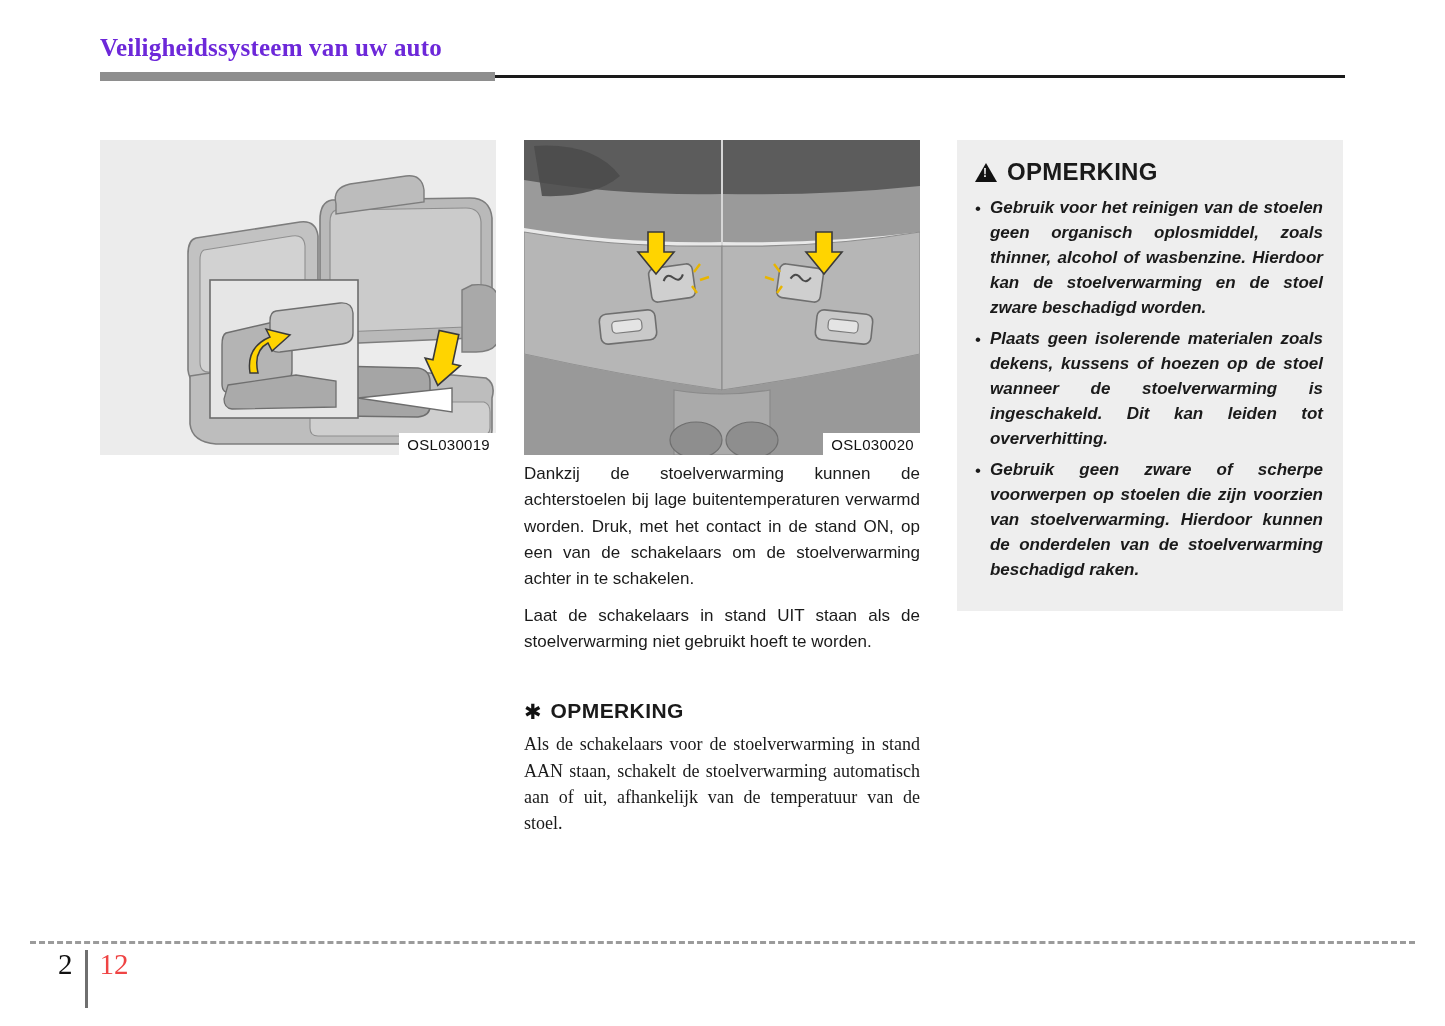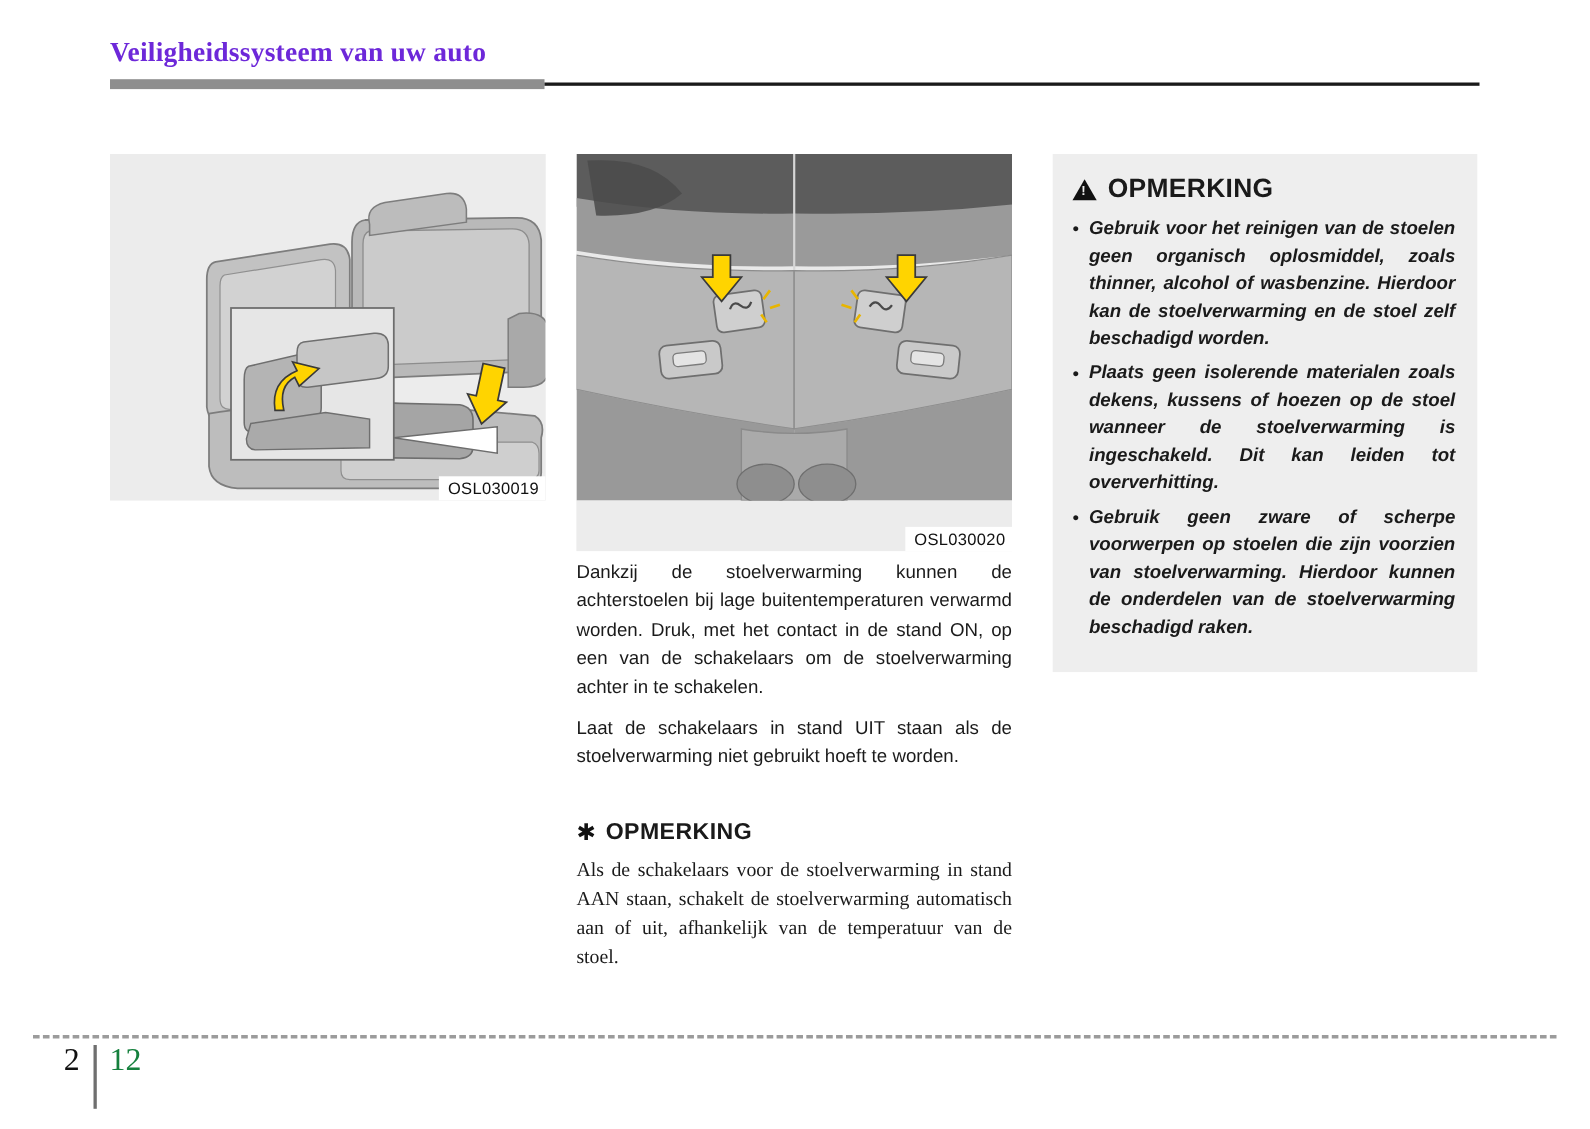--- a/index.html
+++ b/index.html
@@ -58,21 +58,21 @@
   .col-3 { left: 957px;  width: 388px; }
 
   
   .figure {
     position: relative;
     background: #ececec;
     border: 0;
     overflow: hidden;
   }
   .fig-1 { width: 396px; height: 315px; }
-  .fig-2 { width: 396px; height: 361px; }
+  .fig-2 { width: 396px; height: 315px; }
   .fig-caption-id {
     position: absolute;
     right: 0;
     bottom: 0;
     background: #ffffff;
     font-family: "Liberation Sans", sans-serif;
     font-size: 15px;
     color: #111;
     padding: 3px 6px 2px 8px;
     letter-spacing: 0.3px;
@@ -207,21 +207,21 @@
   }
   .footer-divider {
     width: 3px;
     background: #6f6f6f;
     height: 58px;
     margin-right: 12px;
   }
   .footer-page {
     font-family: "Liberation Serif", serif;
     font-size: 29px;
-    color: #15803d;
+    color: #ef4444;
     line-height: 1;
   }
 </style>
 </head>
 <body>
 
 <div class="header">
   <div class="header-title">Veiligheidssysteem van uw auto</div>
   <div class="header-rule-thick"></div>
   <div class="header-rule-thin"></div>
@@ -337,21 +337,21 @@
 
 <div class="col col-3">
   <div class="opm-box">
     <div class="opm-head">
       <span class="warn-tri"></span>
       <span class="opm-title">OPMERKING</span>
     </div>
     <ul class="opm-list">
       <li class="opm-item">
         <span class="opm-bullet">•</span>
-        <span class="opm-text">Gebruik voor het reinigen van de stoelen geen organisch oplosmiddel, zoals thinner, alcohol of wasbenzine. Hierdoor kan de stoelverwarming en de stoel zelf beschadigd worden.</span>
+        <span class="opm-text">Gebruik voor het reinigen van de stoelen geen organisch oplosmiddel, zoals thinner, alcohol of wasbenzine. Hierdoor kan de stoelverwarming en de stoel zware beschadigd worden.</span>
       </li>
       <li class="opm-item">
         <span class="opm-bullet">•</span>
         <span class="opm-text">Plaats geen isolerende materialen zoals dekens, kussens of hoezen op de stoel wanneer de stoelverwarming is ingeschakeld. Dit kan leiden tot oververhitting.</span>
       </li>
       <li class="opm-item">
         <span class="opm-bullet">•</span>
         <span class="opm-text">Gebruik geen zware of scherpe voorwerpen op stoelen die zijn voorzien van stoelverwarming. Hierdoor kunnen de onderdelen van de stoelverwarming beschadigd raken.</span>
       </li>
     </ul>

